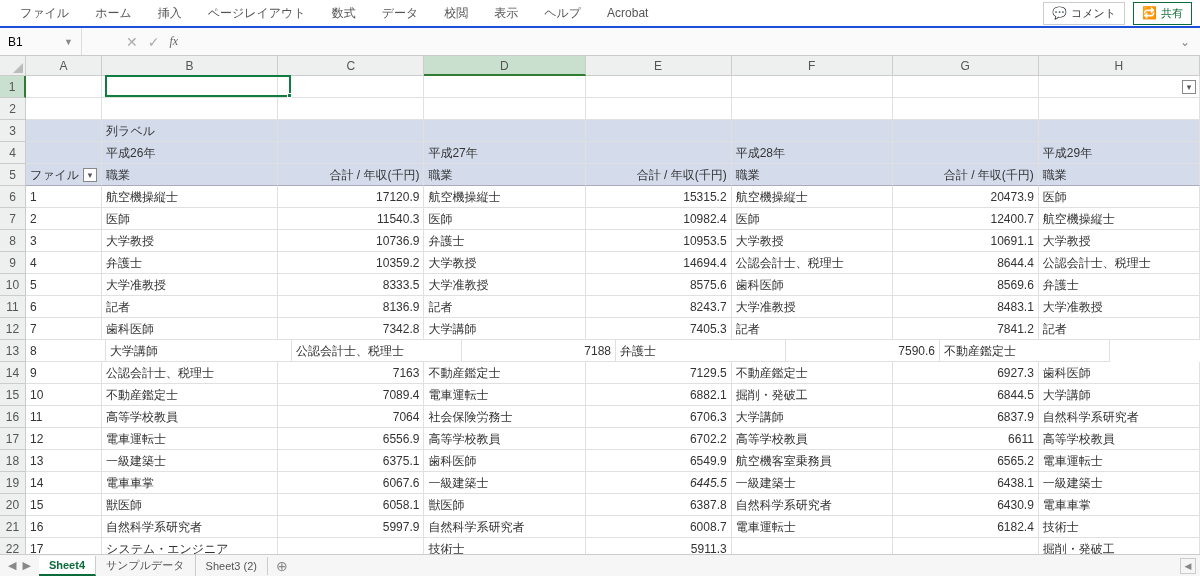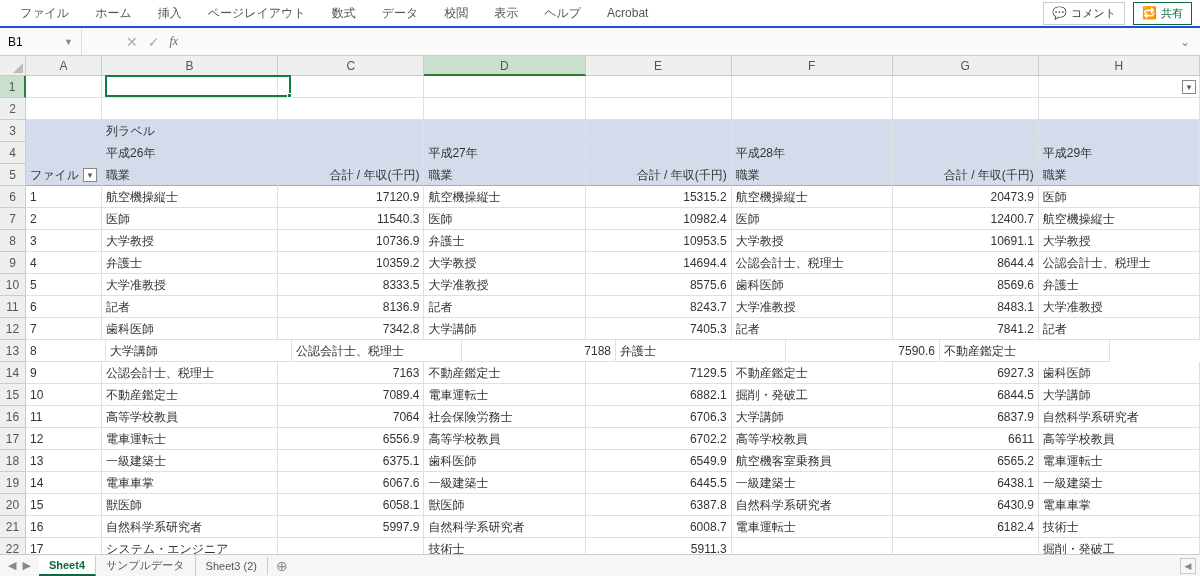--- a/index.html
+++ b/index.html
@@ -310,21 +310,21 @@
         <div class="cell num" style="width: 154px;">6549.9</div>
         <div class="cell" style="width: 170px;">航空機客室乗務員</div>
         <div class="cell num" style="width: 154px;">6565.2</div>
         <div class="cell" style="width: 170px;">電車運転士</div>
       </div>
       <div class="row">
         <div class="cell" style="width: 80px;">14</div>
         <div class="cell" style="width: 186px;">電車車掌</div>
         <div class="cell num" style="width: 154px;">6067.6</div>
         <div class="cell" style="width: 170px;">一級建築士</div>
-        <div class="cell num" style="width: 154px;">6445.5</div>
+        <div class="cell num" style="width: 154px; font-style: italic;">6445.5</div>
         <div class="cell" style="width: 170px;">一級建築士</div>
         <div class="cell num" style="width: 154px;">6438.1</div>
         <div class="cell" style="width: 170px;">一級建築士</div>
       </div>
       <div class="row">
         <div class="cell" style="width: 80px;">15</div>
         <div class="cell" style="width: 186px;">獣医師</div>
         <div class="cell num" style="width: 154px;">6058.1</div>
         <div class="cell" style="width: 170px;">獣医師</div>
         <div class="cell num" style="width: 154px;">6387.8</div>

